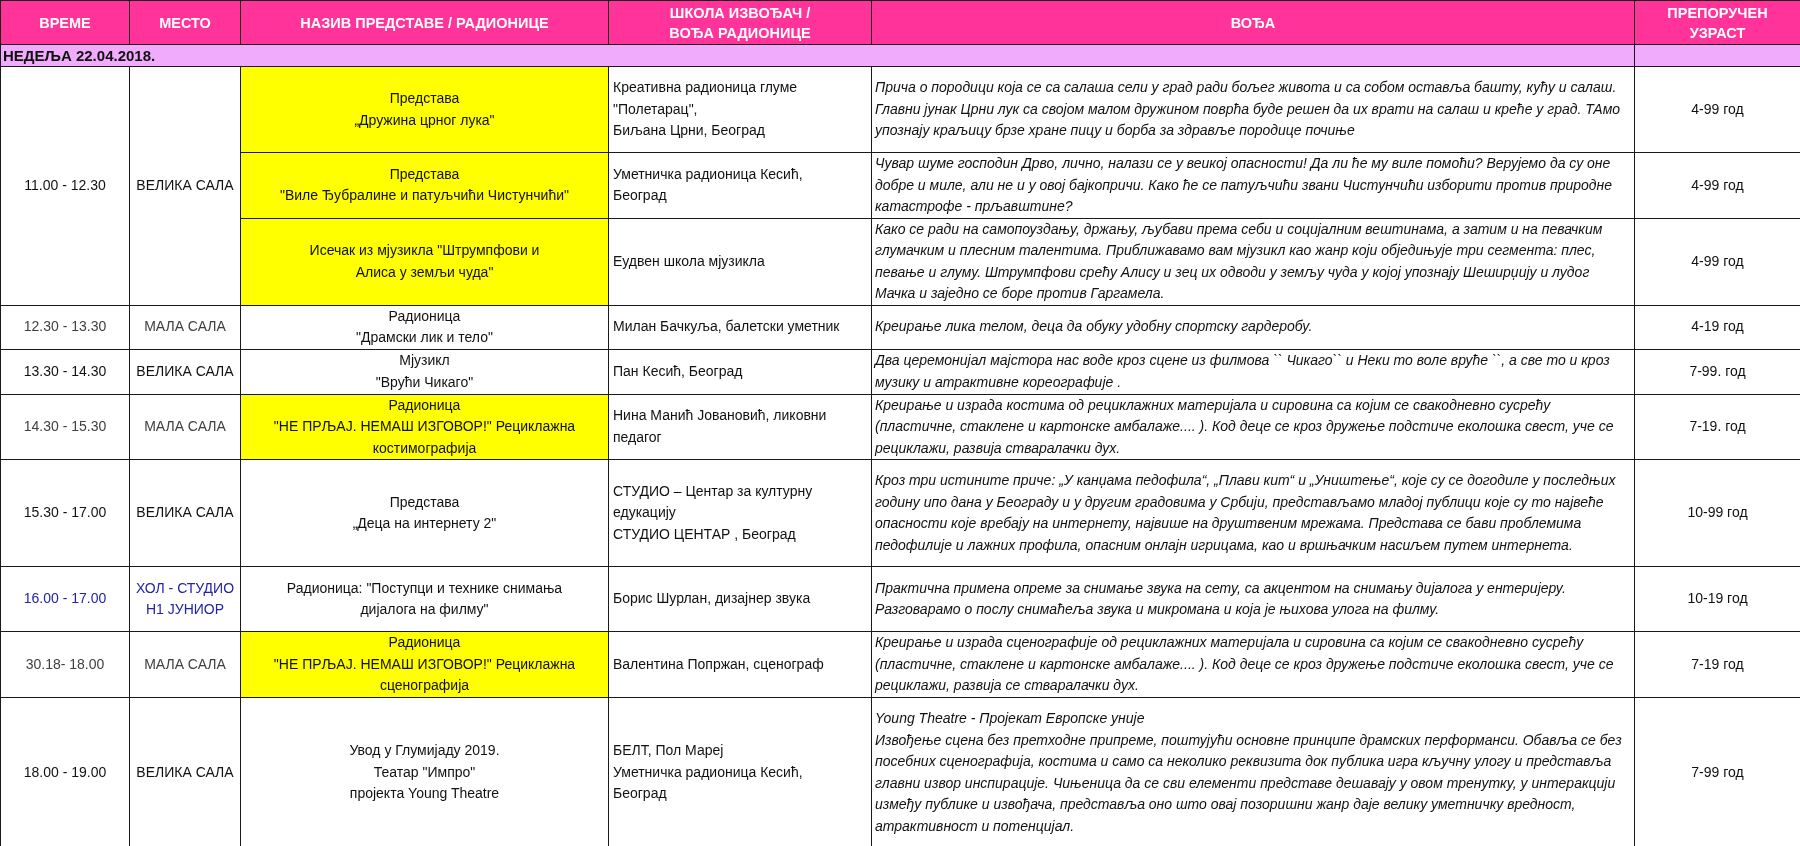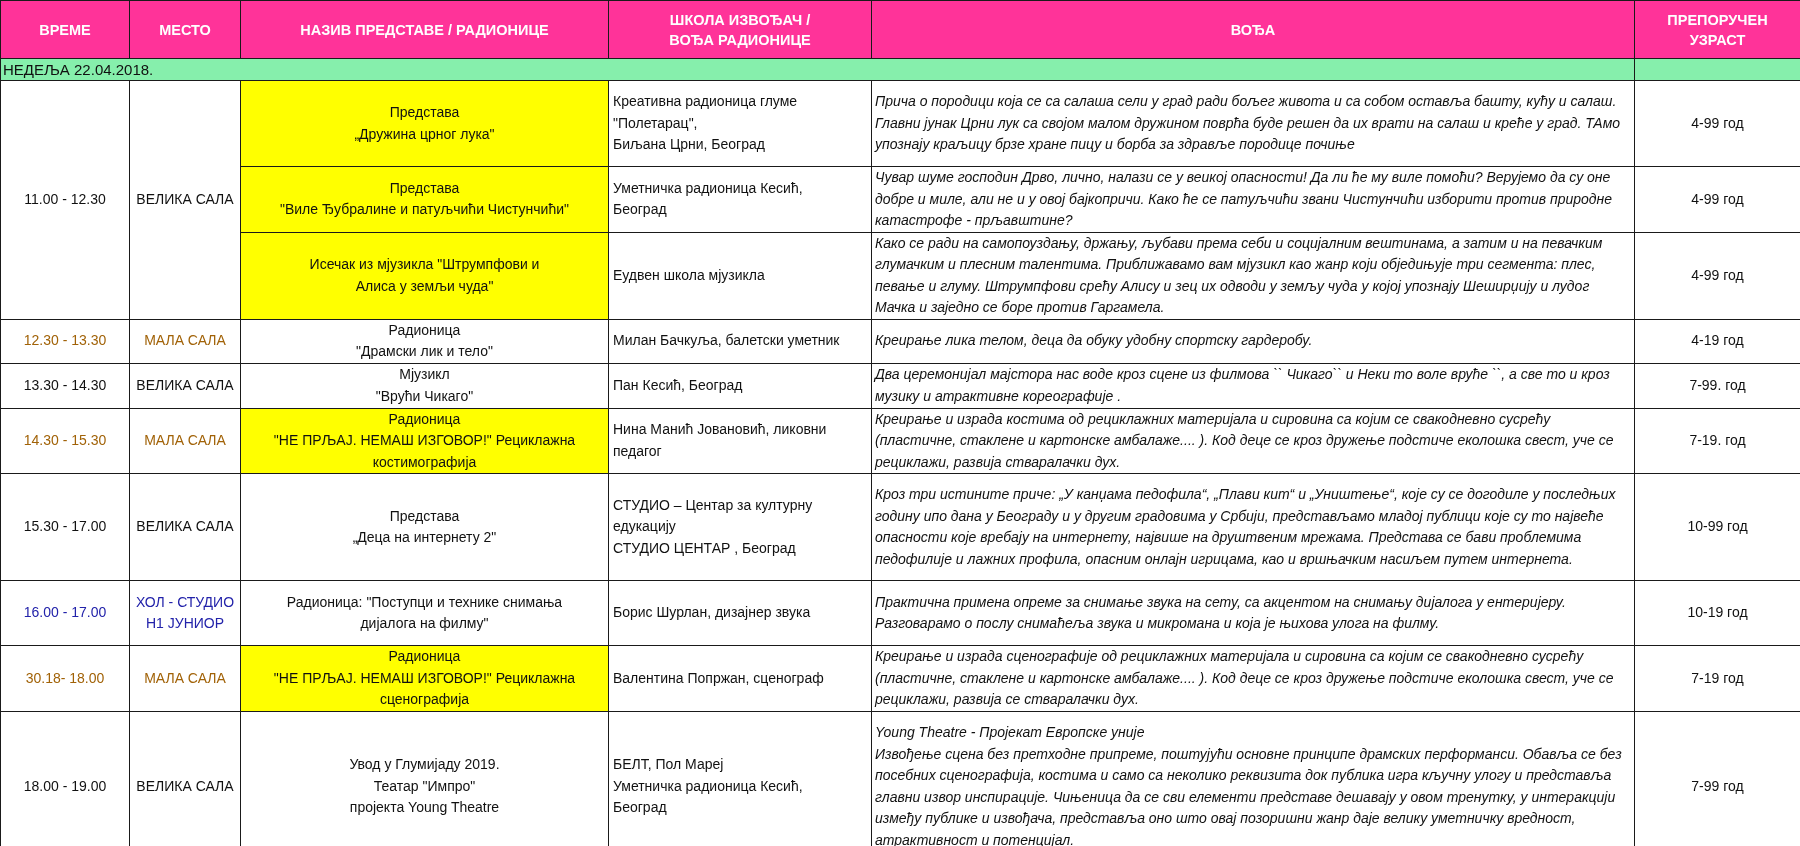--- a/index.html
+++ b/index.html
@@ -1,25 +1,25 @@
 <!DOCTYPE html>
 <html><head>
 <meta charset="utf-8">
 <style>
   html, body { margin:0; padding:0; background:#fff; }
   body { width:1800px; height:846px; overflow:hidden; font-family:"Liberation Sans", sans-serif; }
   table { border-collapse:collapse; table-layout:fixed; width:1800px; }
   td, th { border:1.5px solid #1a1a1a; padding:0 4px; font-size:14px; line-height:21.5px; color:#111; vertical-align:middle; overflow:hidden; }
   th { background:#ff3399; color:#fff; font-weight:bold; text-align:center; font-size:14.5px; line-height:20px; }
-  tr.hdr { height:58px; }
-  tr.date td { background:#86efac; font-weight:normal; height:21px; line-height:20px; font-size:15px; padding:0 2px; }
+  tr.hdr { height:44px; }
+  tr.date td { background:#f0abfc; font-weight:bold; height:21px; line-height:20px; font-size:15px; padding:0 2px; }
   .c { text-align:center; }
   .b { font-weight:normal; }
   .y { background:#ffff00; }
-  .pink { color:#a16207; }
+  .pink { color:#404040; }
   .blue { color:#2222aa; }
   .desc { padding-left:3px; padding-right:3px;font-style:italic; }
   .stack span { display:block; }
 </style>
 </head>
 <body>
 
 <table>
   <colgroup>
     <col style="width:129px">

